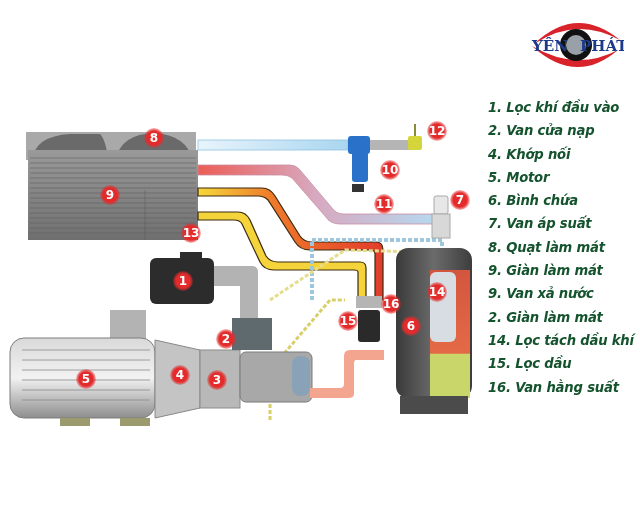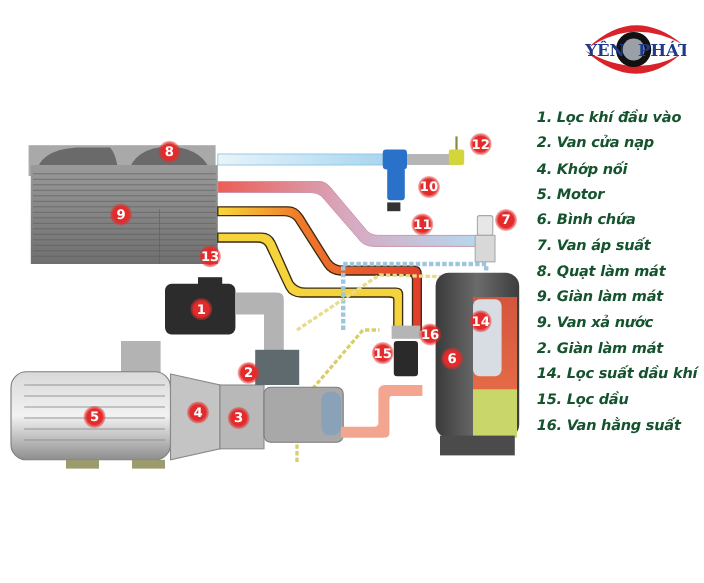--- a/index.html
+++ b/index.html
@@ -235,16 +235,16 @@
   <li><span>1.</span> <span>Lọc khí đầu vào</span></li>
   <li><span>2.</span> <span>Van cửa nạp</span></li>
   <li><span>4.</span> <span>Khớp nối</span></li>
   <li><span>5.</span> <span>Motor</span></li>
   <li><span>6.</span> <span>Bình chứa</span></li>
   <li><span>7.</span> <span>Van áp suất</span></li>
   <li><span>8.</span> <span>Quạt làm mát</span></li>
   <li><span>9.</span> <span>Giàn làm mát</span></li>
   <li><span>9.</span> <span>Van xả nước</span></li>
   <li><span>2.</span> <span>Giàn làm mát</span></li>
-  <li><span>14.</span> <span>Lọc suất dầu khí</span></li>
+  <li><span>14.</span> <span>Lọc tách dầu khí</span></li>
   <li><span>15.</span> <span>Lọc dầu</span></li>
   <li><span>16.</span> <span>Van hằng suất</span></li>
 </ol>
 
 </body></html>

